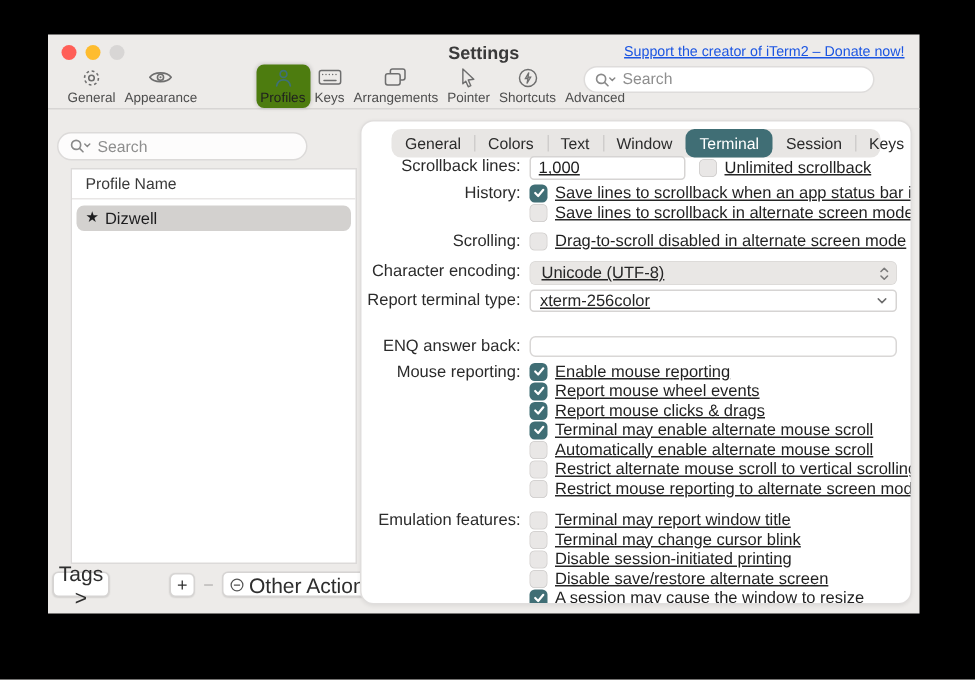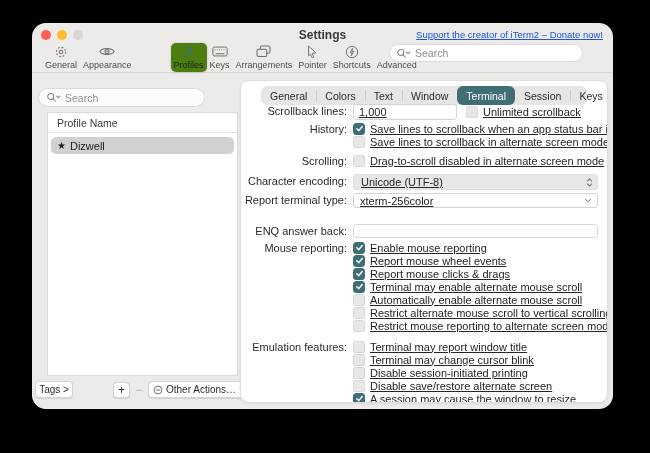--- a/index.html
+++ b/index.html
@@ -1,20 +1,20 @@
 <!DOCTYPE html>
 <html><head>
 <meta charset="utf-8">
 <style>
   * { margin:0; padding:0; box-sizing:border-box; }
   html,body { width:650px; height:453px; }
   body { background:#000; font-family:"Liberation Sans", sans-serif; position:relative; overflow:hidden; }
 
   .window { position:absolute; left:32px; top:23px; width:581px; height:386px;
-    background:#EDEBE9; border-radius:14px; box-shadow:0 14px 34px rgba(0,0,0,.6); }
+    background:#EDEBE9; border-radius:0; box-shadow:0 14px 34px rgba(0,0,0,.6); }
 
   
   .titlebar { position:absolute; top:0; left:0; right:0; height:20px; }
   .lights { position:absolute; left:9px; top:7px; display:flex; gap:6px; }
   .light { width:10px; height:10px; border-radius:50%; display:block; }
   .wtitle { text-align:center; font-size:12px; font-weight:bold; color:#3A3A3A; padding-top:5px; }
   .donate { position:absolute; right:10px; top:6px; font-size:9.5px; color:#1B55E2; text-decoration:underline; cursor:pointer; white-space:nowrap; }
 
   
   .toolbar { position:absolute; top:20px; left:0; right:0; height:30px; border-bottom:1px solid #D7D5D4; }
@@ -33,21 +33,21 @@
     background:#FDFCFC; border:1px solid #DCDAD9; display:flex; align-items:center; padding:0 7px; gap:4px;
     color:#8E8E8E; font-size:10.5px; }
   .plist { position:absolute; left:15px; top:38px; width:191px; bottom:33px; background:#fff; border:1px solid #DCDAD9; }
   .phead { font-size:10.5px; color:#3A3A3A; padding:4px 9px 3px; border-bottom:1px solid #E8E6E5; }
   .prow { margin:4px 3px 0; height:17px; display:flex; align-items:center; gap:4px; padding:0 6px;
     border-radius:5px; font-size:11px; color:#1D1D1F; }
   .prow.selected { background:#D3D1CF; }
   .star { font-size:10px; line-height:1; color:#1D1D1F; }
   .sbottom { position:absolute; left:3px; right:2px; bottom:10px; height:18px; }
   .sbtn { background:#FFFFFF; border:1px solid #D6D4D3; border-radius:4px; box-shadow:0 0.5px 1px rgba(0,0,0,.1);
-    font-size:10px; color:#2E2E2E; font-family:inherit; display:flex; align-items:center; justify-content:center; }
+    font-size:14px; color:#2E2E2E; font-family:inherit; display:flex; align-items:center; justify-content:center; }
   .tagsbtn { position:absolute; left:0; top:0; width:38px; height:17px; }
   .grp { position:absolute; left:78px; top:0; display:flex; align-items:center; gap:3px; }
   .plusbtn { width:17px; height:16px; font-size:12px; }
   .minusbtn { width:12px; height:16px; border:none; background:none; box-shadow:none; color:#B5B3B2; font-size:12px; }
   .actions { width:97px; height:17px; justify-content:flex-start; gap:3px; padding:0 4px; white-space:nowrap; }
   .actions .alabel { flex:1; text-align:left; }
 
   
   .card { position:absolute; left:208px; top:57px; right:5px; bottom:6px; background:#FFF;
     border:1px solid #E0DEDD; border-radius:9px; box-shadow:0 1px 3px rgba(0,0,0,.07); overflow:hidden; }

